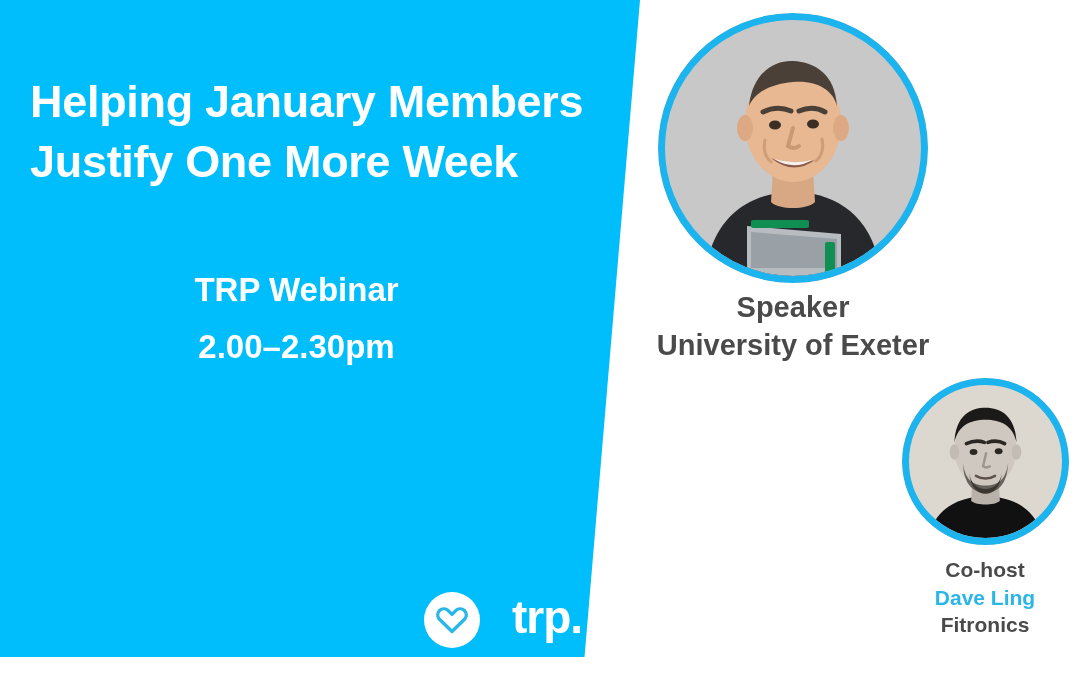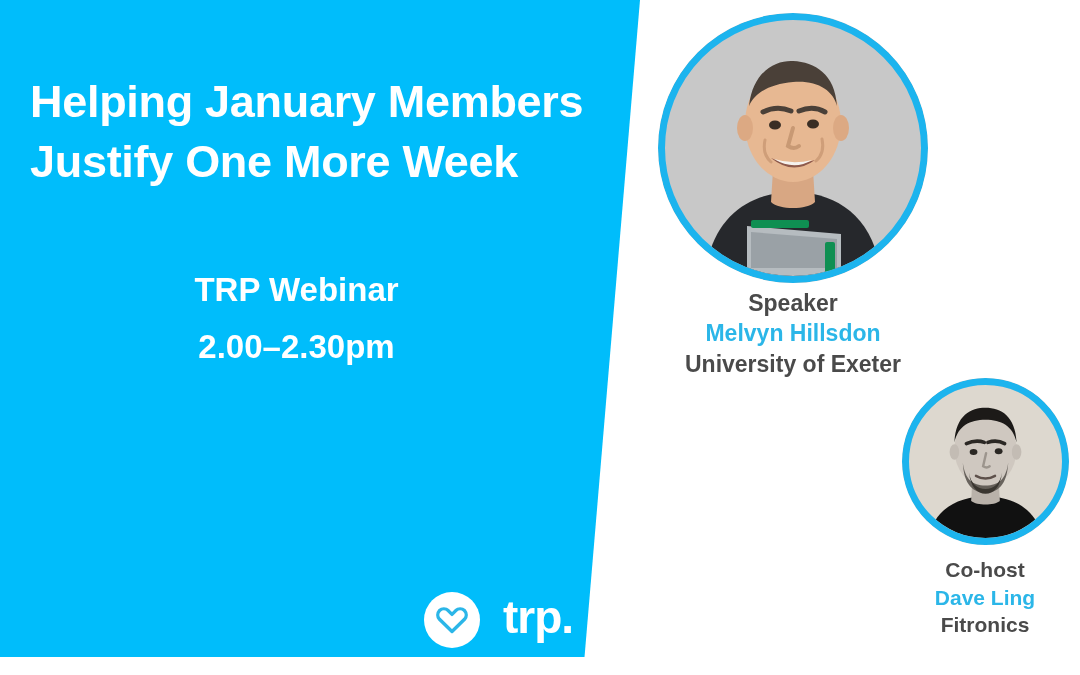--- a/index.html
+++ b/index.html
@@ -61,21 +61,21 @@
   }
   .meta .line { display: block; margin-left: 13px; }
 
   
   .logo {
     position: absolute;
     left: 424px;
     top: 592px;
     display: flex;
     align-items: center;
-    gap: 23px;
+    gap: 32px;
   }
   .logo-mark {
     width: 56px;
     height: 56px;
     border-radius: 50%;
     background: #ffffff;
     display: flex;
     align-items: center;
     justify-content: center;
   }
@@ -151,21 +151,21 @@
   .caption .detail {
     display: block;
     color: #4A4A4A;
     font-weight: 700;
   }
 
   #caption-speaker {
     left: 628px;
     top: 288px;
     width: 330px;
-    font-size: 23px;
+    font-size: 29px;
   }
   #caption-cohost {
     left: 885px;
     top: 556px;
     width: 200px;
     font-size: 21px;
   }
 </style>
 </head>
 <body>
@@ -227,21 +227,20 @@
 
         <path d="M100 120 q-3 14 6 22" stroke="#cf9e79" stroke-width="3" fill="none" stroke-linecap="round"></path>
         <path d="M157 119 q3 14 -6 22" stroke="#cf9e79" stroke-width="3" fill="none" stroke-linecap="round"></path>
       </svg>
     </div>
     <div class="ring"></div>
   </div>
 
   <div class="caption" id="caption-speaker">
     <span class="role">Speaker</span>
-    <span class="name">Melvyn Hillsdon</span>
     <span class="detail">University of Exeter</span>
   </div>
 
   <div class="photo" id="photo-cohost">
     <div class="inner">
       <svg class="portrait" viewBox="0 0 256 256" preserveAspectRatio="xMidYMid slice" aria-hidden="true">
         <rect x="0" y="0" width="256" height="256" fill="#ddd8cf"></rect>
 
         <path d="M34 256 C40 208 84 186 128 186 C172 186 216 208 222 256 Z" fill="#111111"></path>
 

